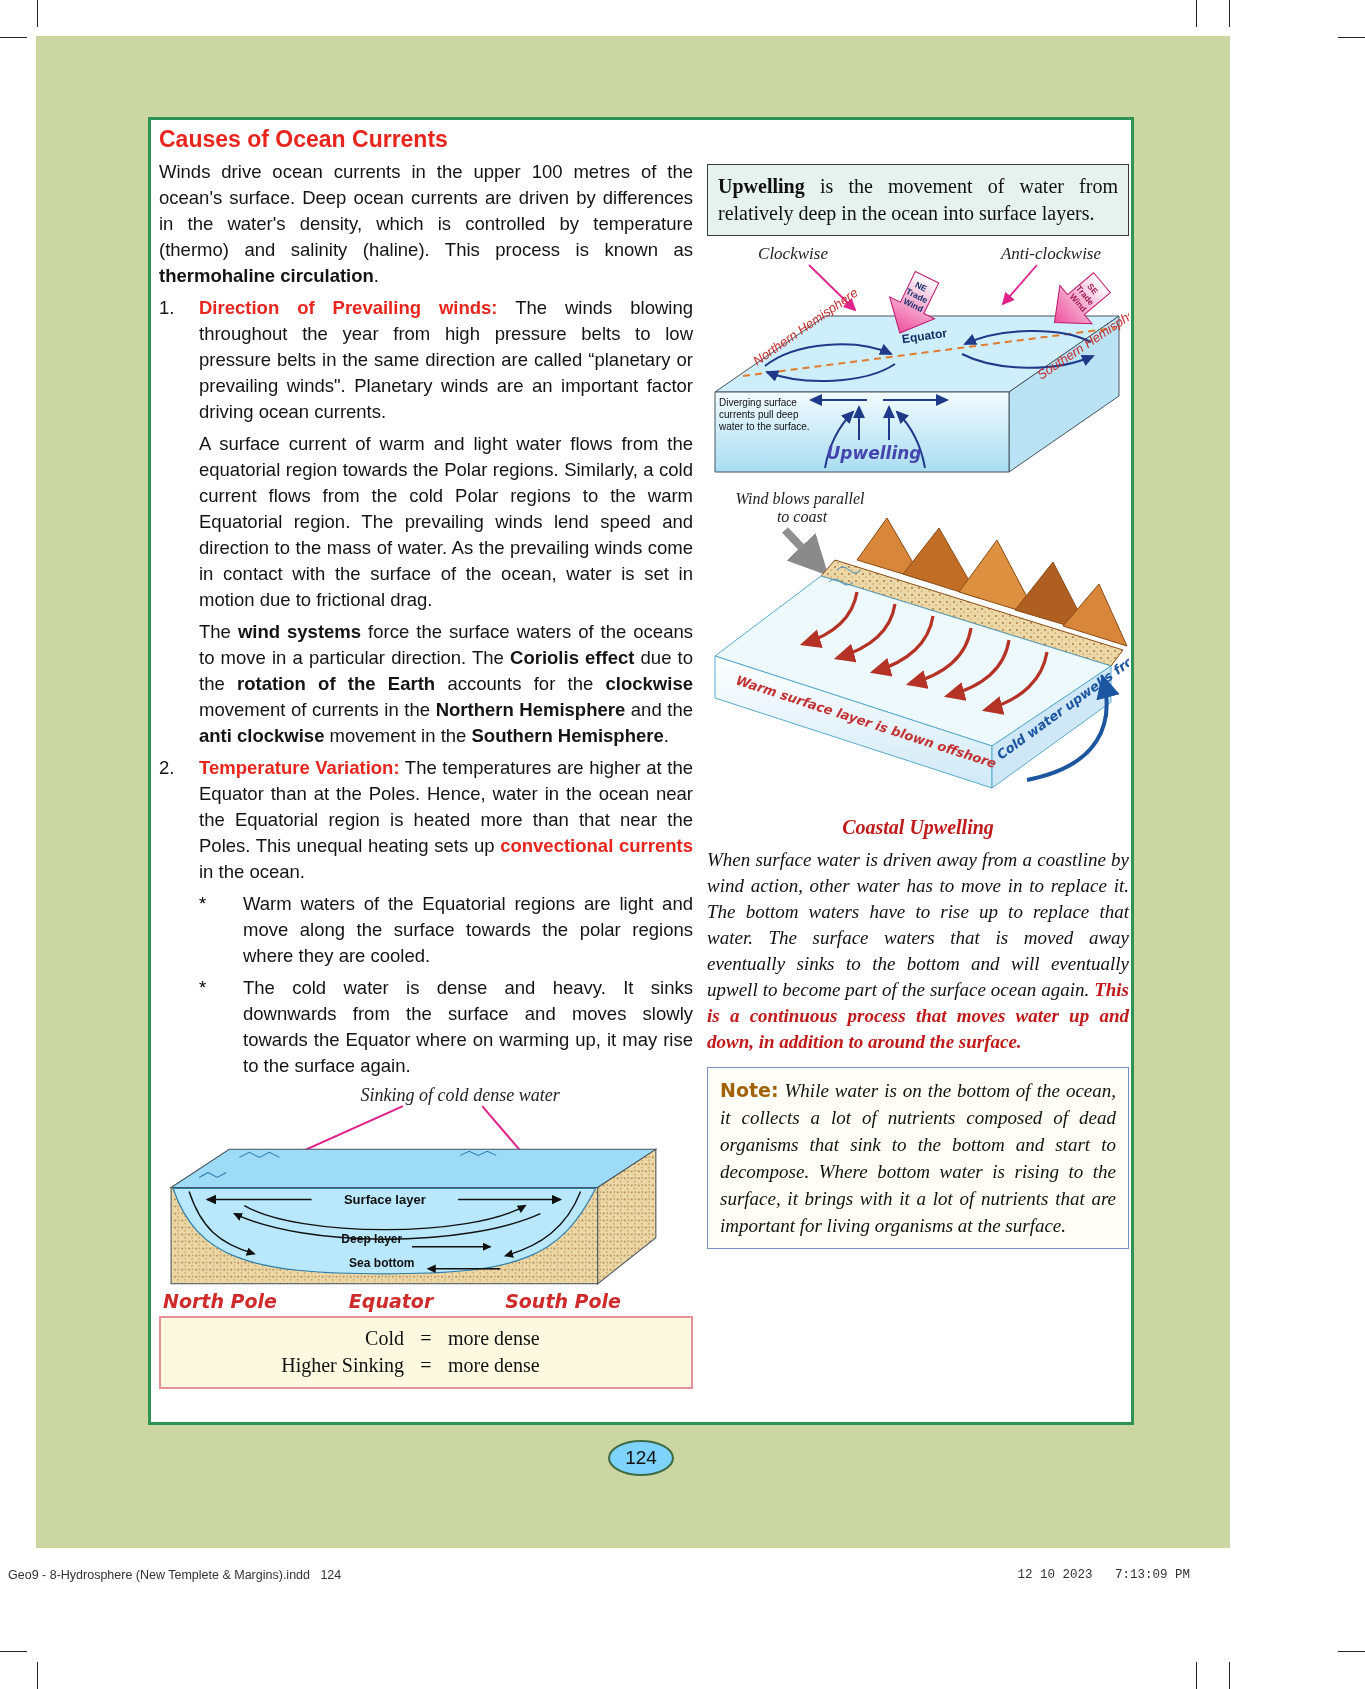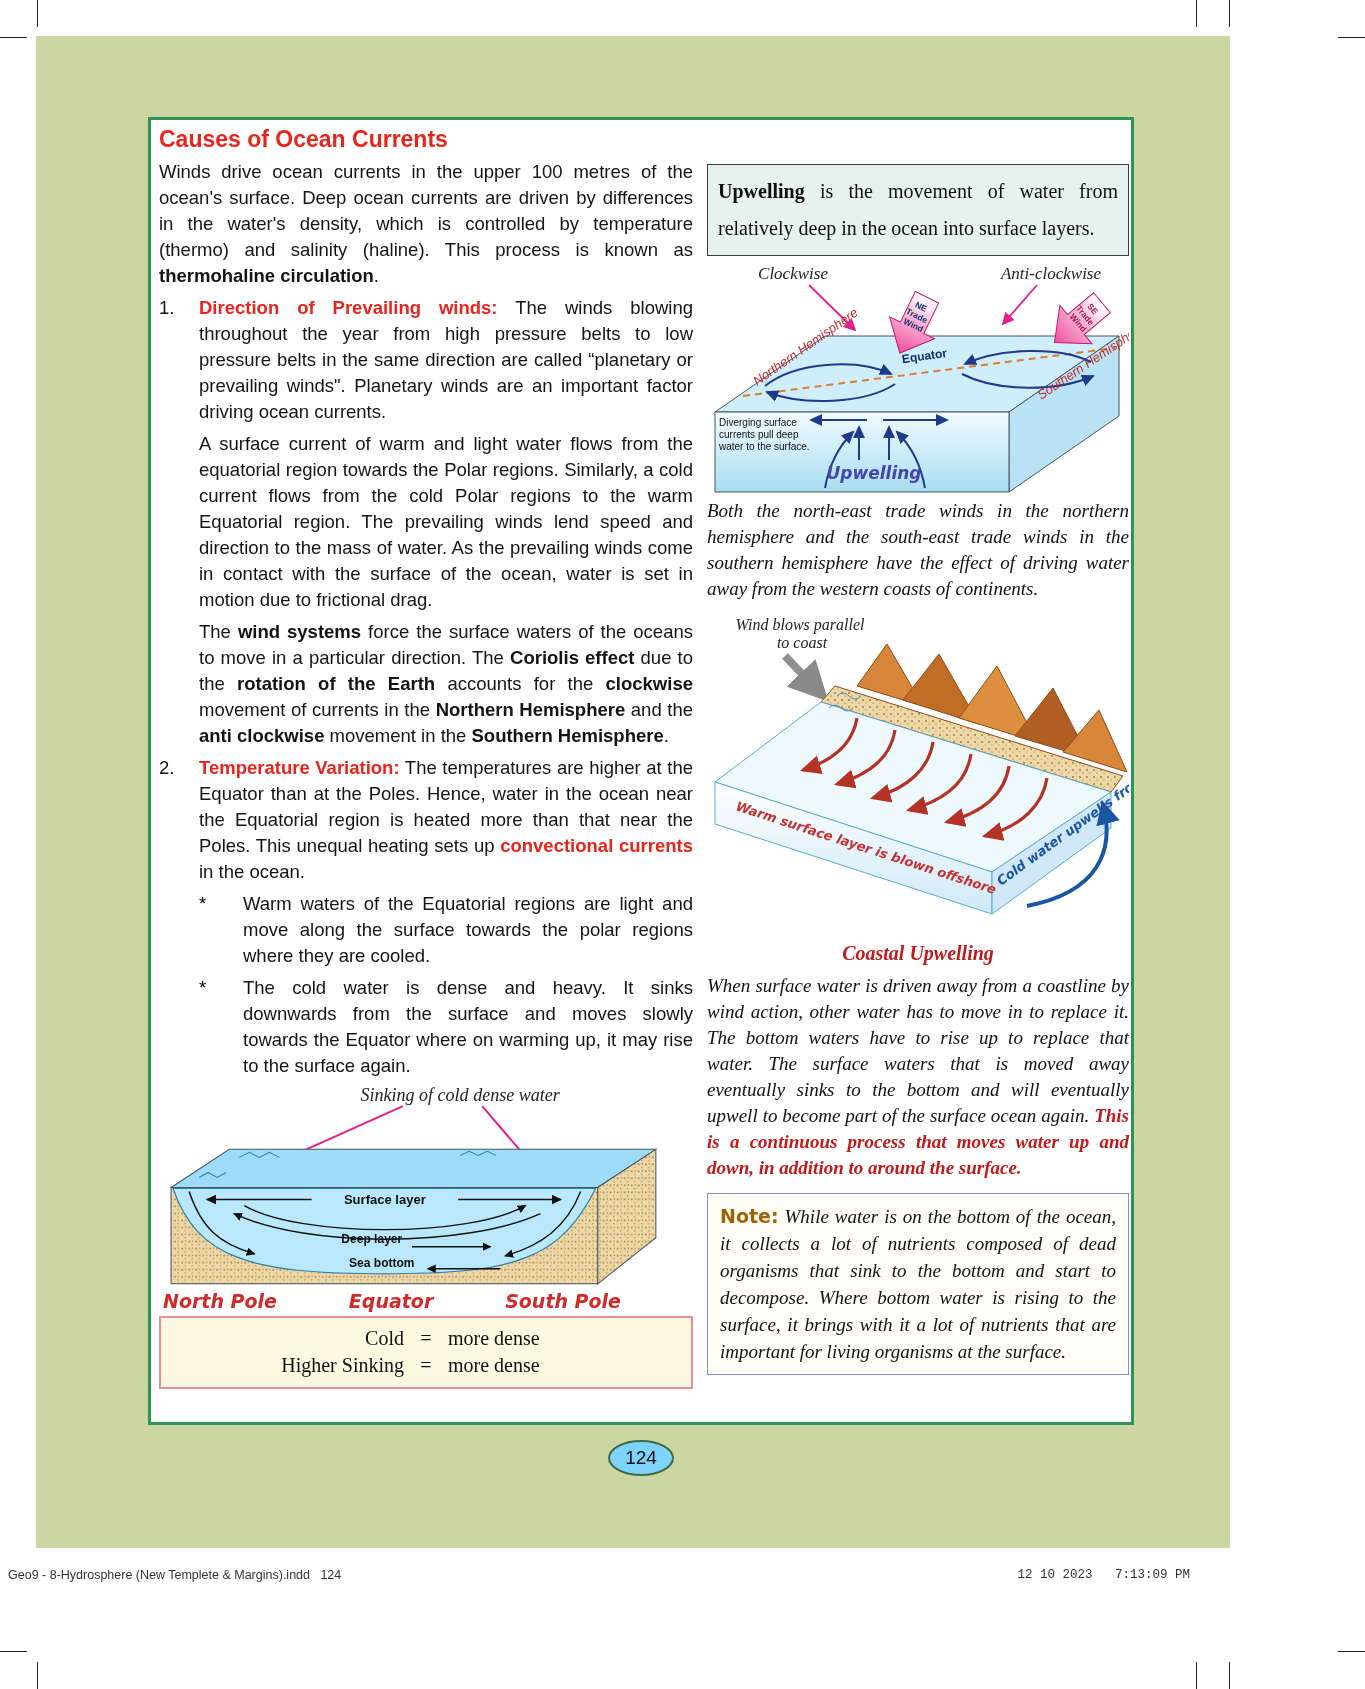--- a/index.html
+++ b/index.html
@@ -40,21 +40,21 @@
   .pole-row .p-left { padding-left:0; }
 
   .density-box { border:2px solid #e89098; background:#fdf8e0; padding:7px 0 8px 0;
                  font-family:"Liberation Serif", serif; font-size:20px; color:#111; }
   .drow { display:flex; justify-content:center; line-height:27px; }
   .dl { width:210px; text-align:right; }
   .de { width:44px; text-align:center; }
   .dr { width:210px; text-align:left; }
 
   .def-box { border:1.5px solid #3a3a3a; background:#e6f2ee; padding:8px 10px;
-             font-family:"Liberation Serif", serif; font-size:20px; line-height:37px; color:#111; text-align:justify; }
+             font-family:"Liberation Serif", serif; font-size:20px; line-height:27px; color:#111; text-align:justify; }
   .upw-svg { display:block; width:422px; height:232px; margin:8px 0 2px 0; }
   .serif-it { font-family:"Liberation Serif", serif; font-style:italic; font-size:19px; line-height:26px; color:#111; }
   .coast-svg { display:block; width:422px; height:310px; margin-top:12px; }
   .coast-caption { text-align:center; font-family:"Liberation Serif", serif; font-style:italic; font-weight:bold;
                    color:#c01a1a; font-size:20px; margin:18px 0 8px 0; }
   .darkred { color:#c01a1a; font-weight:bold; }
   .note-box { margin-top:12px; border:1.5px solid #7b90c9; background:#fffef6; padding:9px 12px;
               font-family:"Liberation Serif", serif; font-style:italic; font-size:19px; line-height:27px;
               color:#111; text-align:justify; }
   .note-label { font-family:"DejaVu Sans", sans-serif; font-style:normal; font-weight:bold; color:#a16207; font-size:19px; }
@@ -258,21 +258,20 @@
           <path d="M218,224 Q212,190 190,168" marker-end="url(#u-b)"></path>
         </g>
         <text class="svg-small">
           <tspan x="12" y="162">Diverging surface</tspan>
           <tspan x="12" y="174">currents pull deep</tspan>
           <tspan x="12" y="186">water to the surface.</tspan>
         </text>
         <text x="167" y="215" text-anchor="middle" class="svg-handw">Upwelling</text>
       </svg>
 
-      <p class="serif-it jp">Both the north-east trade winds in the northern hemisphere and the south-east trade winds in the southern hemisphere have the effect of driving water away from the western coasts of continents.</p>
 
       <svg class="coast-svg" viewBox="0 0 422 310">
         <defs>
           <marker id="c-r" markerWidth="8" markerHeight="8" refX="5.5" refY="3" orient="auto">
               <path d="M0,0L6.5,3L0,6Z" fill="#b43226"></path>
             </marker>
           <marker id="c-b" markerWidth="7" markerHeight="7" refX="5" refY="3" orient="auto">
               <path d="M0,0L6,3L0,6Z" fill="#1c55a0"></path>
             </marker>
           <marker id="c-g" markerWidth="6" markerHeight="6" refX="4" refY="2.5" orient="auto">

